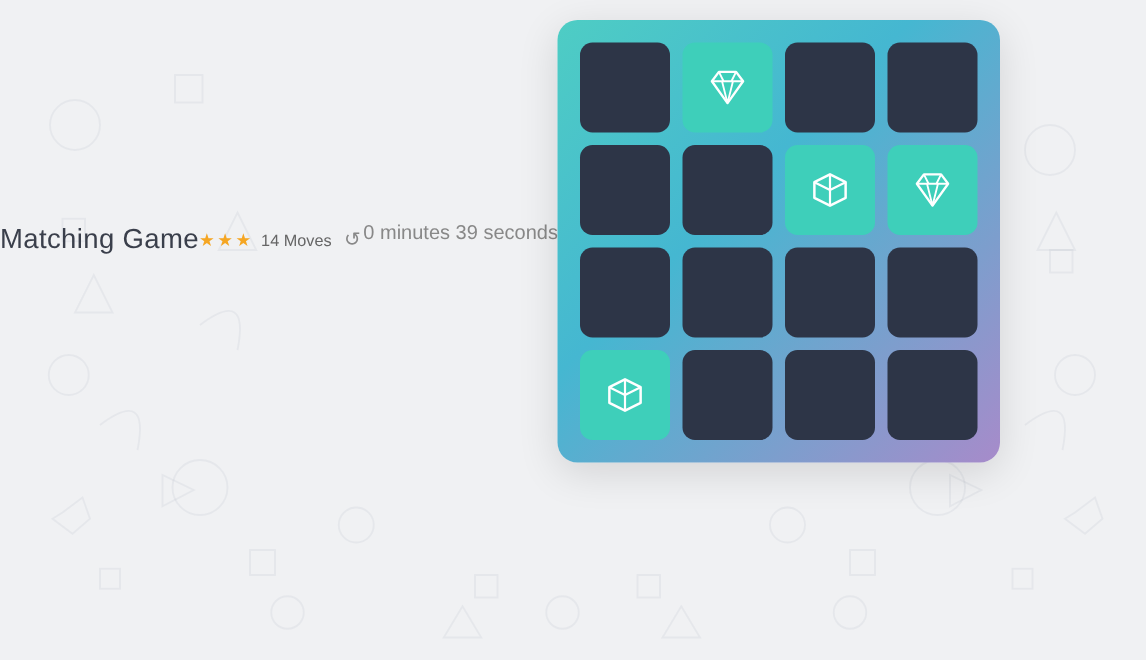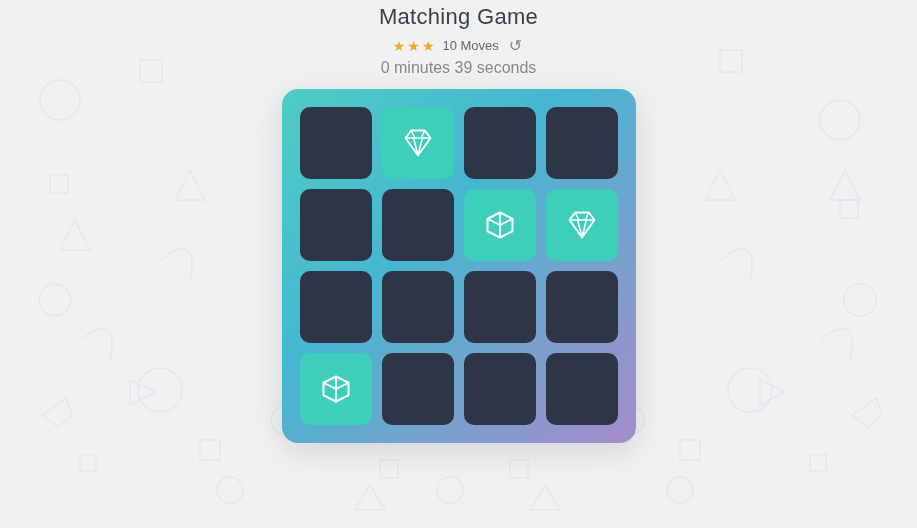--- a/index.html
+++ b/index.html
@@ -27,23 +27,23 @@
       opacity: 0.12;
       stroke: #9da5b4;
       fill: none;
       stroke-width: 1.5;
     }
 
     .page-content {
       position: relative;
       z-index: 1;
       display: flex;
-      flex-direction: column;
-      align-items: center;
-      padding-top: 4px;
+      flex-direction: row;
+      align-items: center;
+      padding-top: 16px;
     }
 
     .game-title {
       font-size: 22px;
       font-weight: 500;
       color: #3a3f4b;
       margin-bottom: 4px;
       letter-spacing: 0.3px;
     }
 
@@ -186,21 +186,21 @@
 
 <div class="page-content">
   <h1 class="game-title">Matching Game</h1>
 
   <div class="stats-row">
     <div class="stars">
       <span class="star">★</span>
       <span class="star">★</span>
       <span class="star">★</span>
     </div>
-    <span class="moves-text">10 Moves</span>
+    <span class="moves-text">14 Moves</span>
     <button class="refresh-btn">↺</button>
   </div>
 
   <div class="time-text">0 minutes 39 seconds</div>
 
   <div class="game-board-wrapper">
     <div class="game-grid" id="card-grid">
     <div class="card hidden"></div>
         <div class="card revealed">
           <div class="card-icon icon-diamond">

